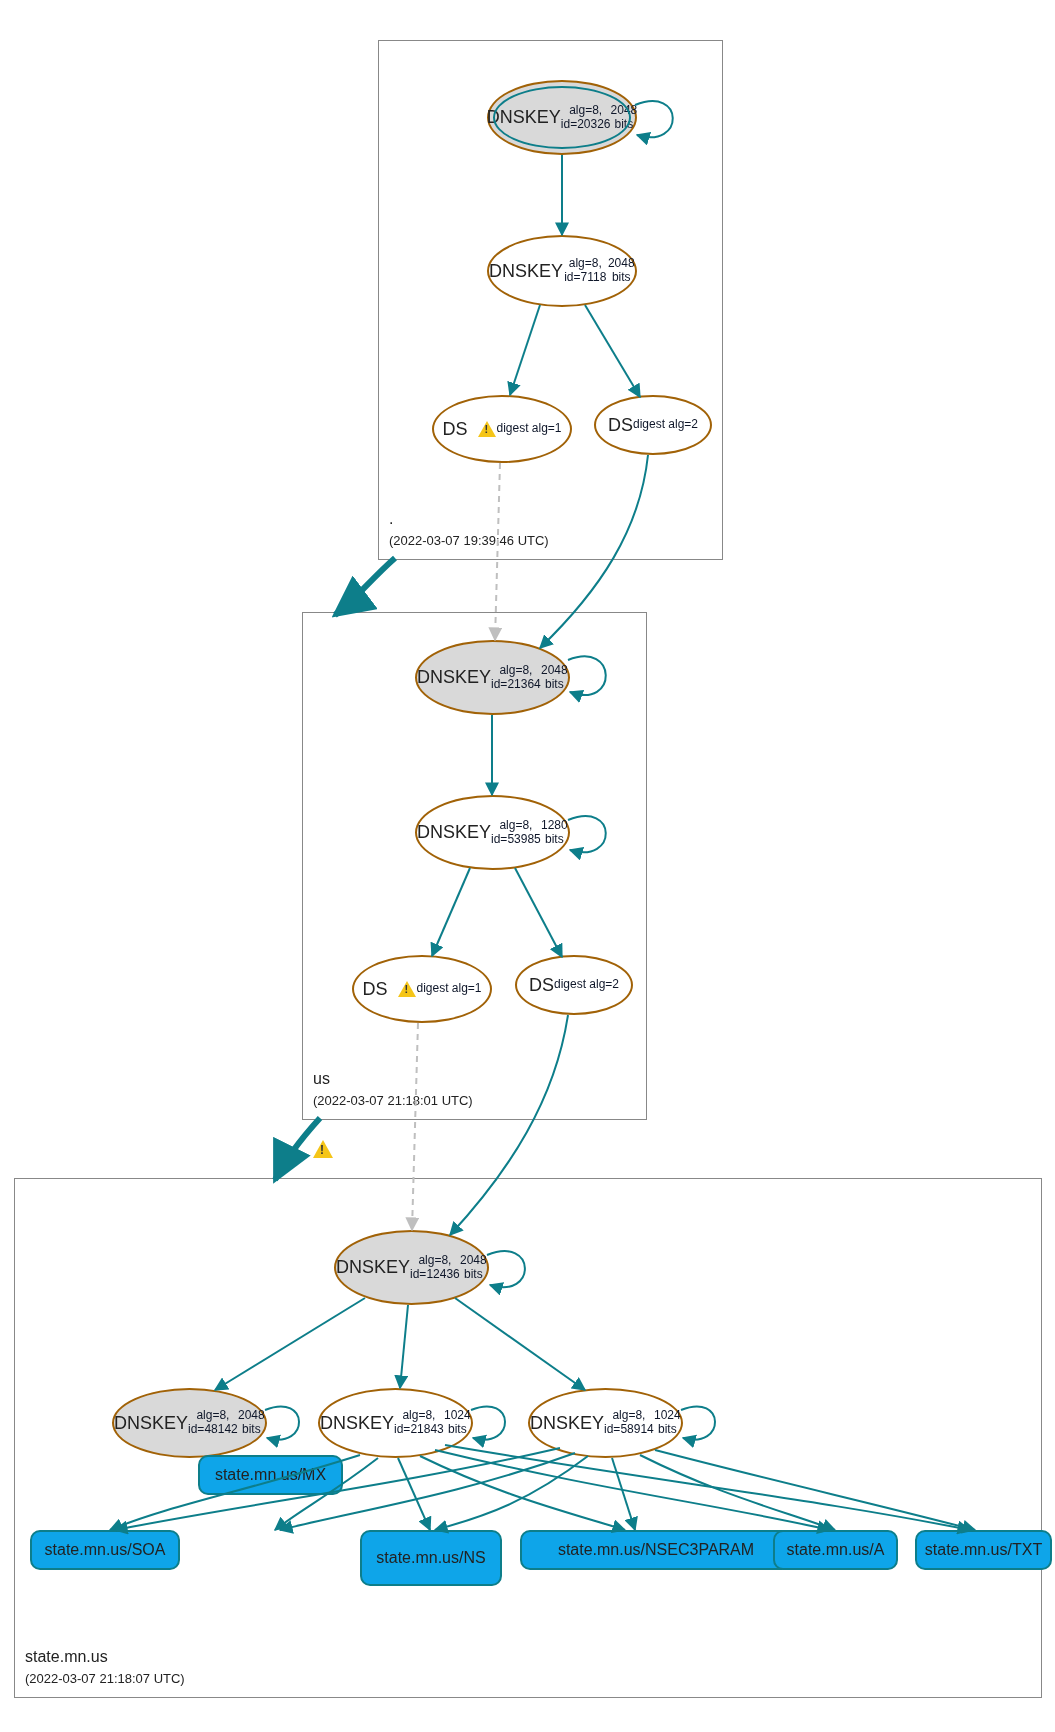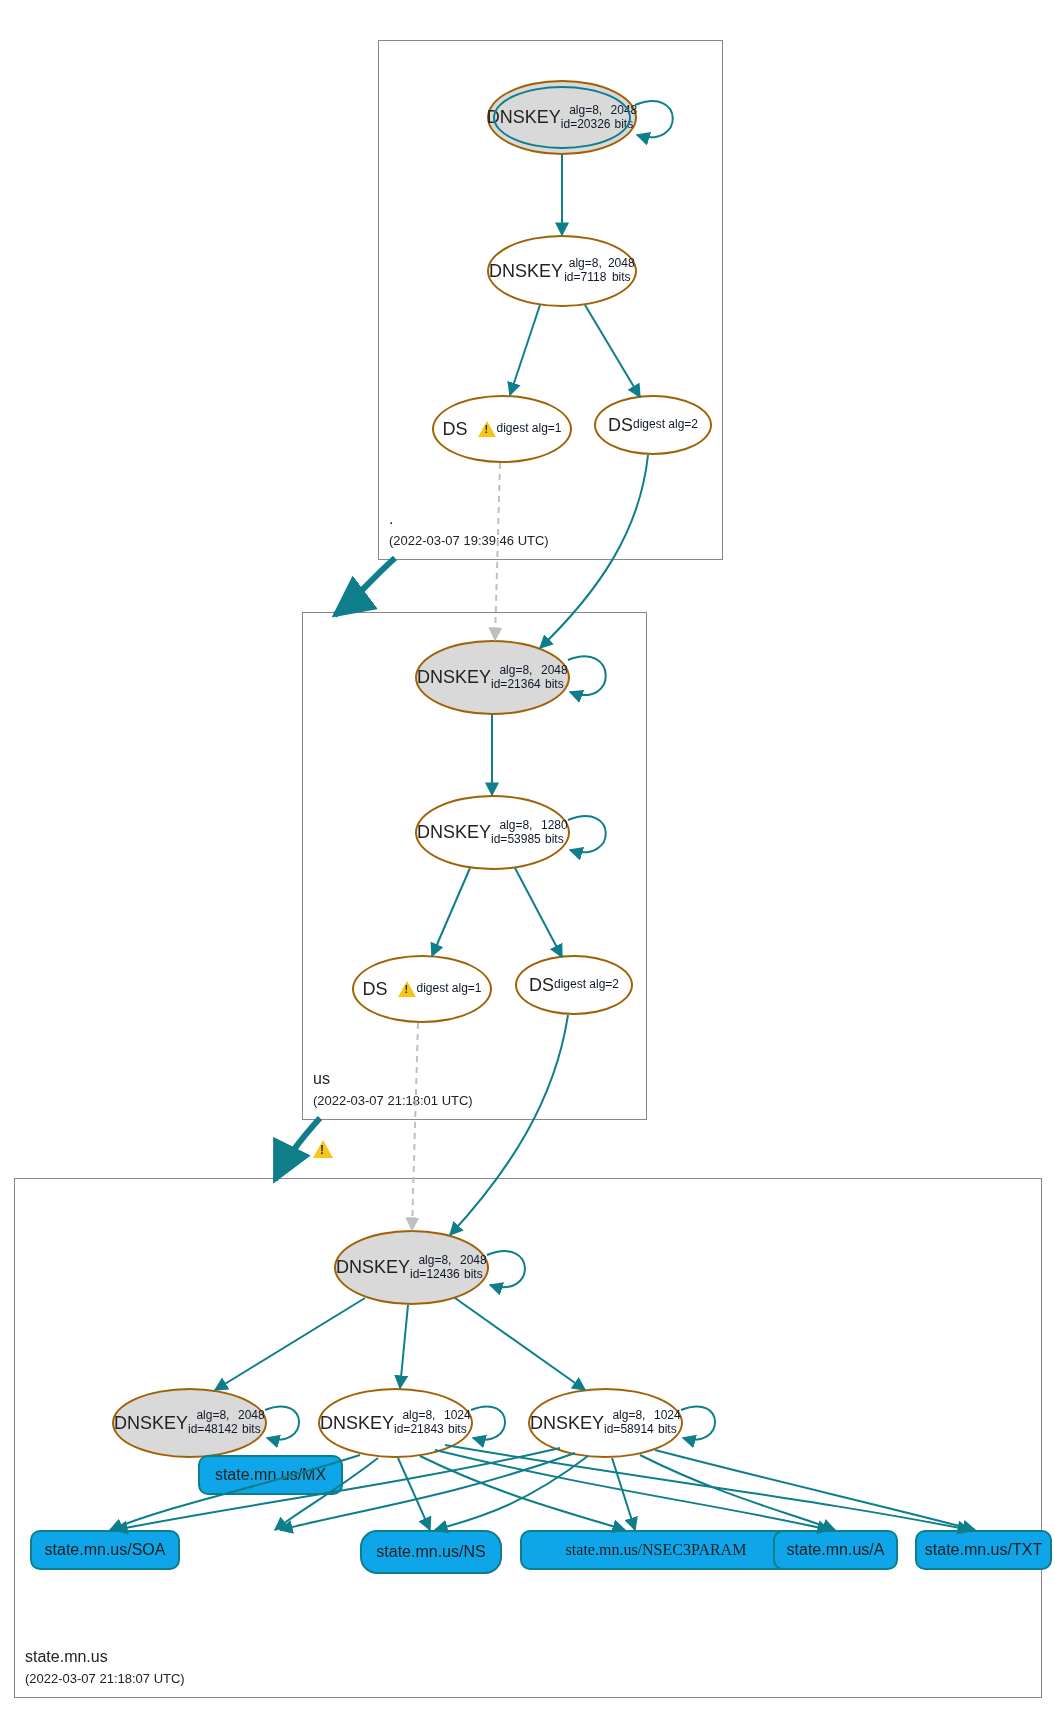--- a/index.html
+++ b/index.html
@@ -191,22 +191,22 @@
   <span class="sub">1024 bits</span>
 </div>
 <div class="node" style="left:528px; top:1388px; width:155px; height:70px;">
   <span class="title">DNSKEY</span>
   <span class="sub">alg=8, id=58914</span>
   <span class="sub">1024 bits</span>
 </div>
 
 <div class="rr" style="left:30px;  top:1530px; width:150px; height:40px;">state.mn.us/SOA</div>
 <div class="rr" style="left:198px; top:1455px; width:145px; height:40px;">state.mn.us/MX</div>
-<div class="rr" style="left:360px; top:1530px; width:142px; height:44px;border-radius:17px;">state.mn.us/NS</div>
-<div class="rr" style="left:520px; top:1530px; width:272px; height:40px;font-family:Liberation Serif, serif;">state.mn.us/NSEC3PARAM</div>
+<div class="rr" style="left:360px; top:1530px; width:142px; height:56px;">state.mn.us/NS</div>
+<div class="rr" style="left:520px; top:1530px; width:272px; height:40px;">state.mn.us/NSEC3PARAM</div>
 <div class="rr" style="left:773px; top:1530px; width:125px; height:40px;">state.mn.us/A</div>
 <div class="rr" style="left:915px; top:1530px; width:137px; height:40px;">state.mn.us/TXT</div>
 
 <div class="warn-free" style="left:313px; top:1140px;"></div>
 
 <svg class="edges">
   <defs>
     <marker id="ah" viewBox="0 0 10 10" refX="9" refY="5" markerWidth="7" markerHeight="7" orient="auto-start-reverse">
       <path d="M0,0 L10,5 L0,10 z" fill="#0d7e8a"></path>
     </marker>

